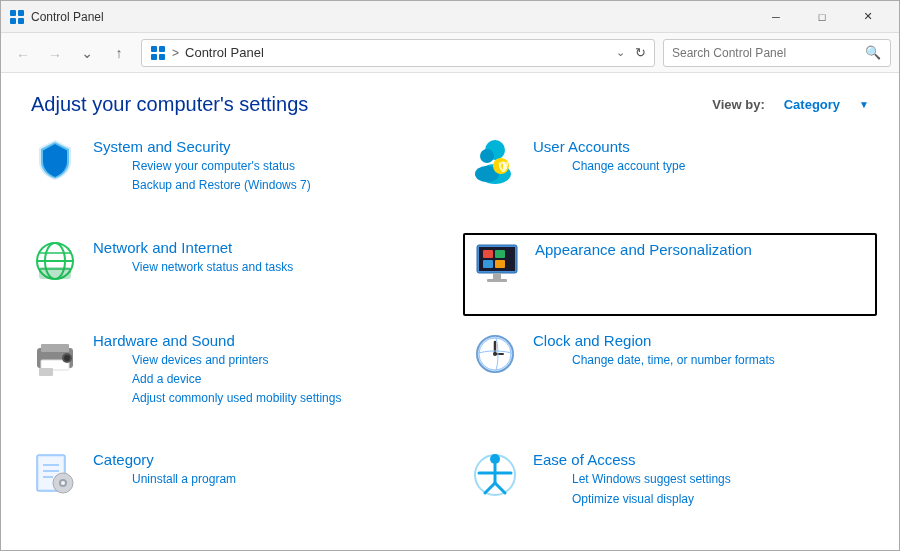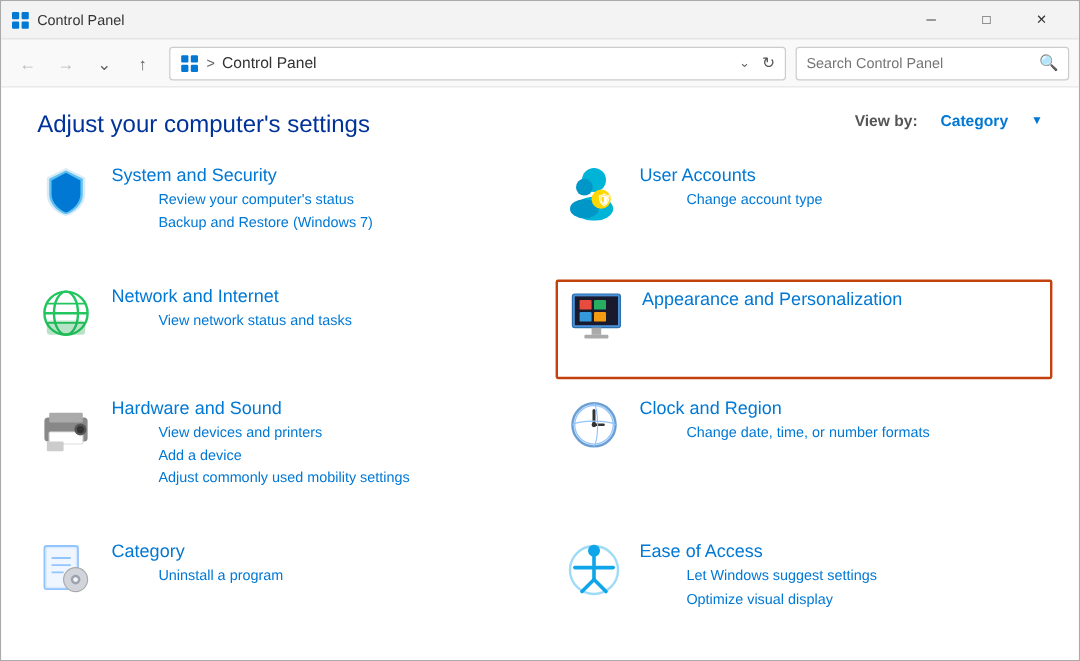--- a/index.html
+++ b/index.html
@@ -122,21 +122,21 @@
       display: flex;
       flex-direction: column;
       height: calc(551px - 32px - 40px);
       padding: 20px 30px;
       background: #fff;
     }
 
     .page-header {
       display: flex;
       justify-content: space-between;
-      align-items: flex-start;
+      align-items: center;
       margin-bottom: 20px;
     }
     .page-title {
       font-size: 20px;
       color: #003399;
       font-weight: 400;
     }
     .view-by {
       display: flex;
       align-items: center;
@@ -157,21 +157,21 @@
       flex: 1;
     }
 
     .category-item {
       display: flex;
       align-items: flex-start;
       gap: 14px;
       cursor: pointer;
     }
     .category-item.highlighted {
-      border: 2px solid #c2410c;
+      border: 2px solid #000000;
       border-radius: 2px;
       padding: 4px 8px;
       margin: -4px -8px;
     }
 
     .cat-icon {
       width: 48px;
       height: 48px;
       flex-shrink: 0;
       display: flex;

